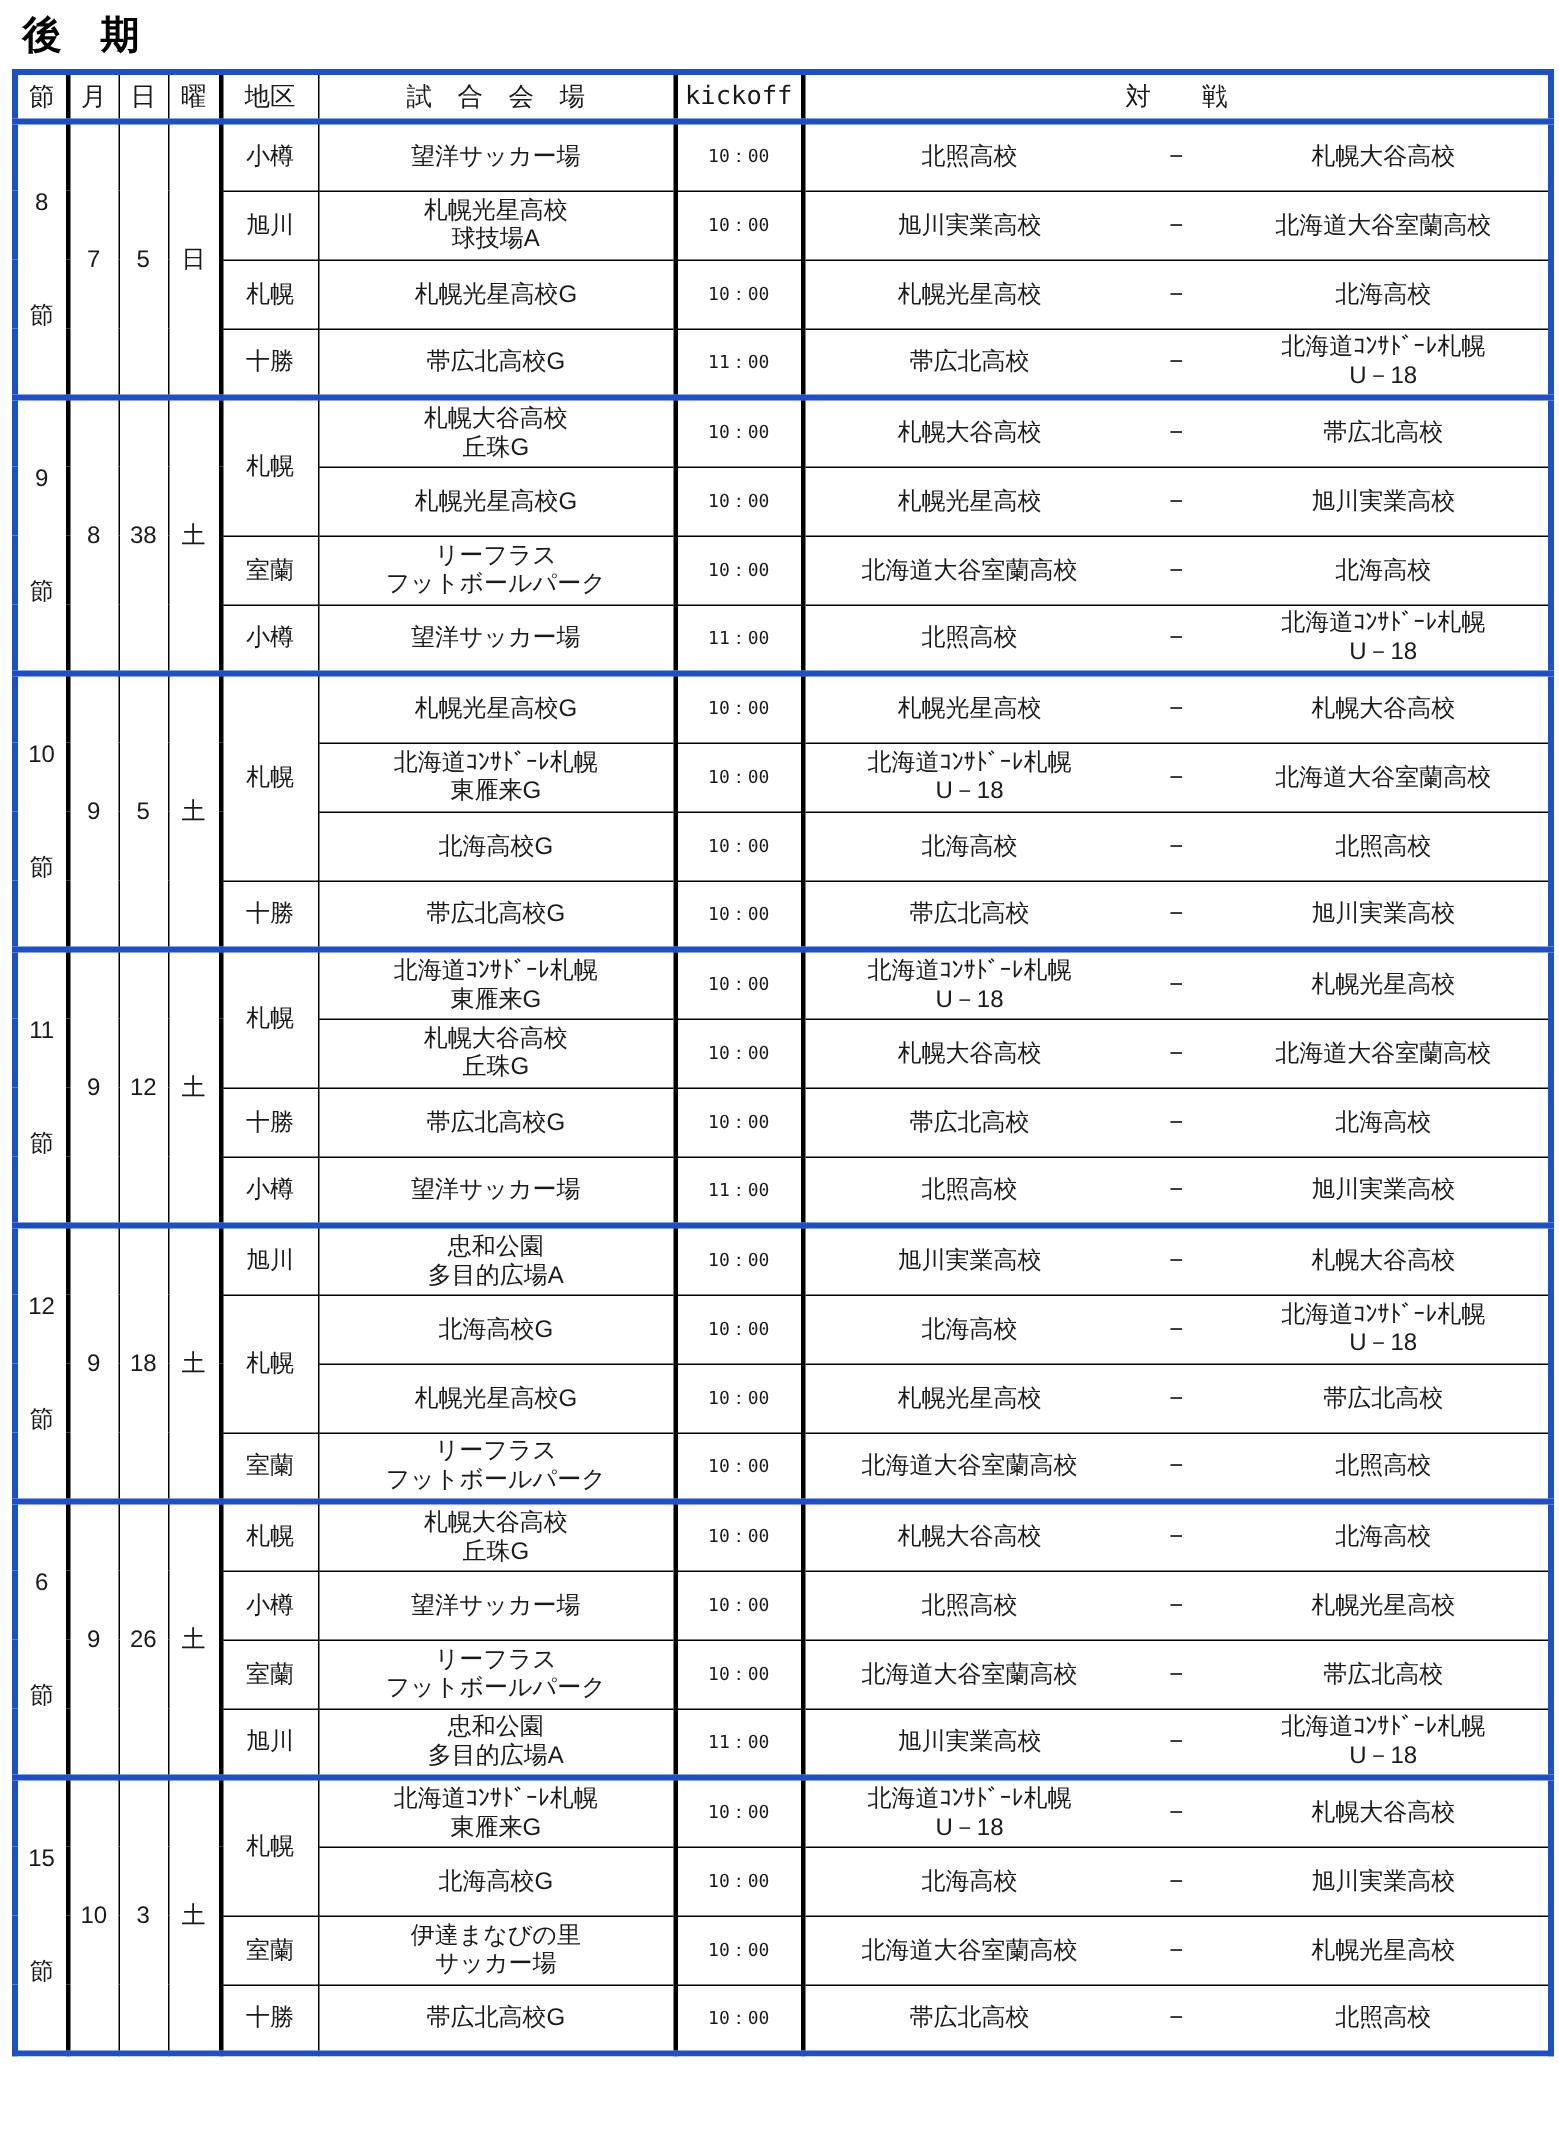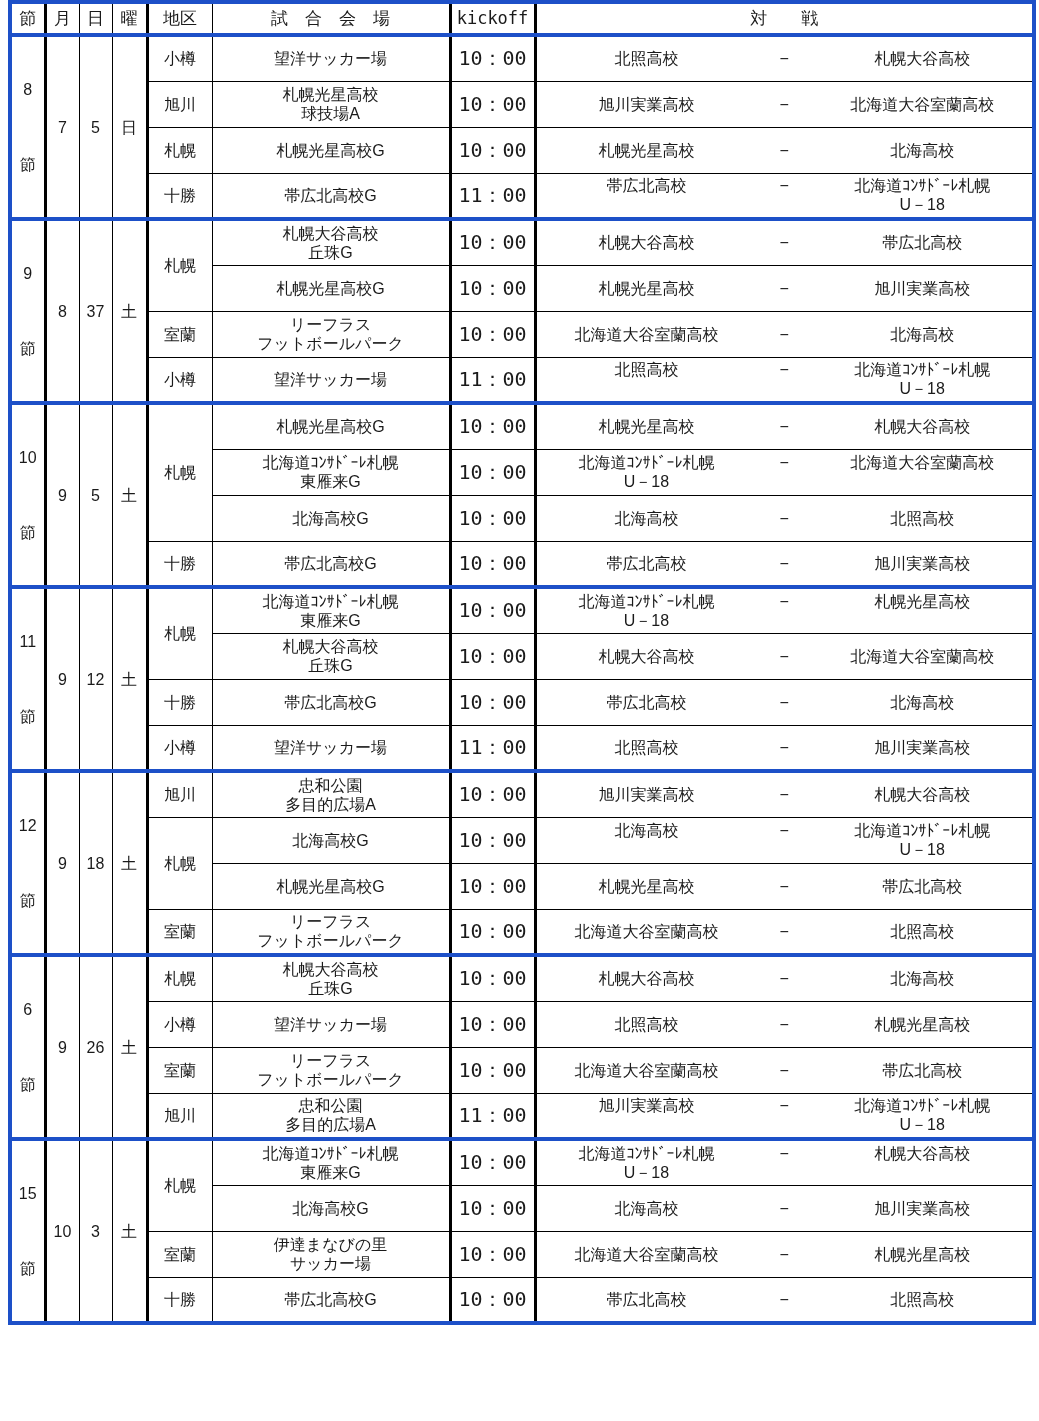--- a/index.html
+++ b/index.html
@@ -37,43 +37,44 @@
     vertical-align:middle;
     font-weight:normal;
     font-size:16px;
     line-height:19px;
     overflow:hidden;
   }
   thead th{height:29px;font-size:17px;}
   tbody tr{height:46px;}
   .b-r3{border-right:3px solid var(--ink) !important;}
   .mono{font-family:"DejaVu Sans Mono","Liberation Mono",monospace;}
-  .c-kick{font-family:"DejaVu Sans Mono","Liberation Mono",monospace;font-size:20px;}
+  .c-kick{font-family:"DejaVu Sans Mono","Liberation Mono",monospace;font-size:12px;}
   .pre{white-space:pre-line;}
   .setsu-inner{
     display:flex;flex-direction:column;align-items:center;justify-content:center;
     gap:56px;height:180px;
   }
   .match{
-    display:flex;align-items:flex-start;justify-content:center;width:100%;
+    display:flex;align-items:center;justify-content:center;width:100%;
   }
   .match .home,.match .away{flex:1 1 0;white-space:pre-line;line-height:19px;}
   .match .dash{width:56px;flex:0 0 56px;}
   td.blue-left{border-left:3px solid var(--accent) !important;}
   .footnote{
     margin:10px 0 0 45px;
     font-size:17px;
     color:#000;
     line-height:22px;
   }
 </style>
 </head>
 <body>
 
 <div class="page">
+  <div class="title">後　期</div>
 
   <table id="schedule-table">
     <colgroup>
       <col style="width:35px">
         <col style="width:34px">
         <col style="width:33px">
         <col style="width:35px">
       <col style="width:65px">
         <col style="width:238px">
         <col style="width:85px">
@@ -154,21 +155,21 @@
       </tbody>
       <tbody class="round">
         <tr>
           <td class="b-r3" rowspan="4">
             <div class="setsu-inner">
               <div>9</div>
               <div>節</div>
             </div>
           </td>
           <td rowspan="4">8</td>
-          <td rowspan="4">37</td>
+          <td rowspan="4">38</td>
           <td class="b-r3" rowspan="4">土</td>
           <td rowspan="2">札幌</td>
           <td class="pre b-r3">札幌大谷高校
 丘珠G</td>
           <td class="c-kick b-r3">10：00</td>
           <td>
             <div class="match">
               <span class="home">札幌大谷高校</span>
               <span class="dash">−</span>
               <span class="away">帯広北高校</span>

